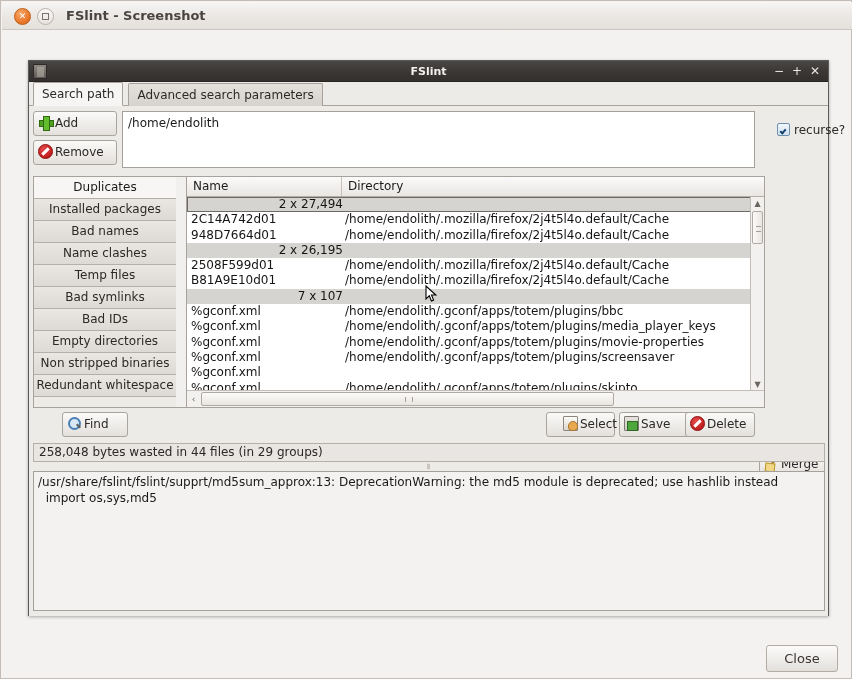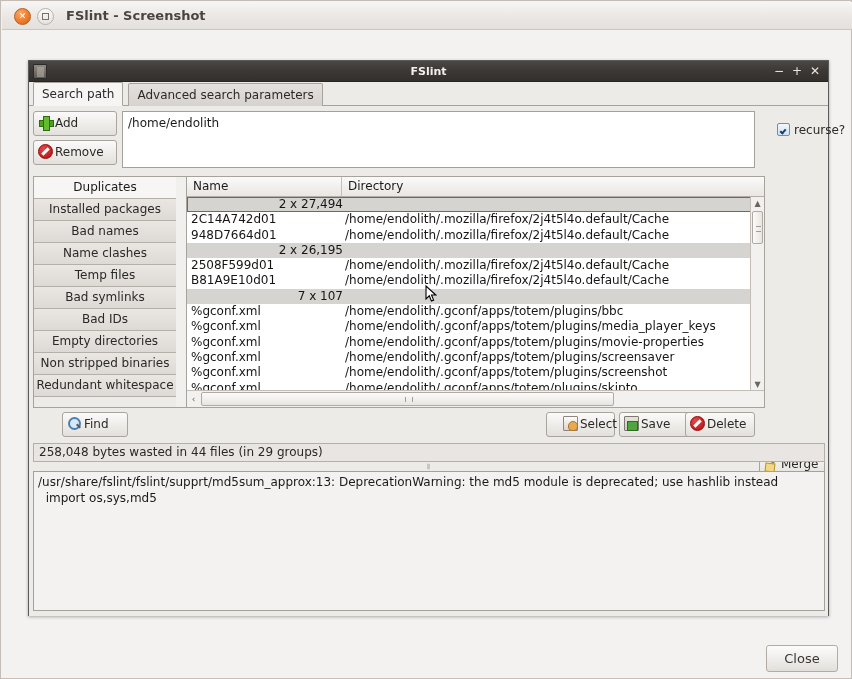--- a/index.html
+++ b/index.html
@@ -716,21 +716,20 @@
               <div class="row">
                 <div class="cell-name">%gconf.xml</div>
                 <div class="cell-dir">/home/endolith/.gconf/apps/totem/plugins/movie-properties</div>
               </div>
               <div class="row">
                 <div class="cell-name">%gconf.xml</div>
                 <div class="cell-dir">/home/endolith/.gconf/apps/totem/plugins/screensaver</div>
               </div>
               <div class="row">
                 <div class="cell-name">%gconf.xml</div>
-                <div class="cell-dir">/home/endolith/.gconf/apps/totem/plugins/screenshot</div>
               </div>
               <div class="row">
                 <div class="cell-name">%gconf.xml</div>
                 <div class="cell-dir">/home/endolith/.gconf/apps/totem/plugins/skipto</div>
               </div>
             </div>
 
           <div id="tree-vscroll">
             <div class="sb-arrow" id="sb-up">▲</div>
             <div id="tree-vthumb"></div>

